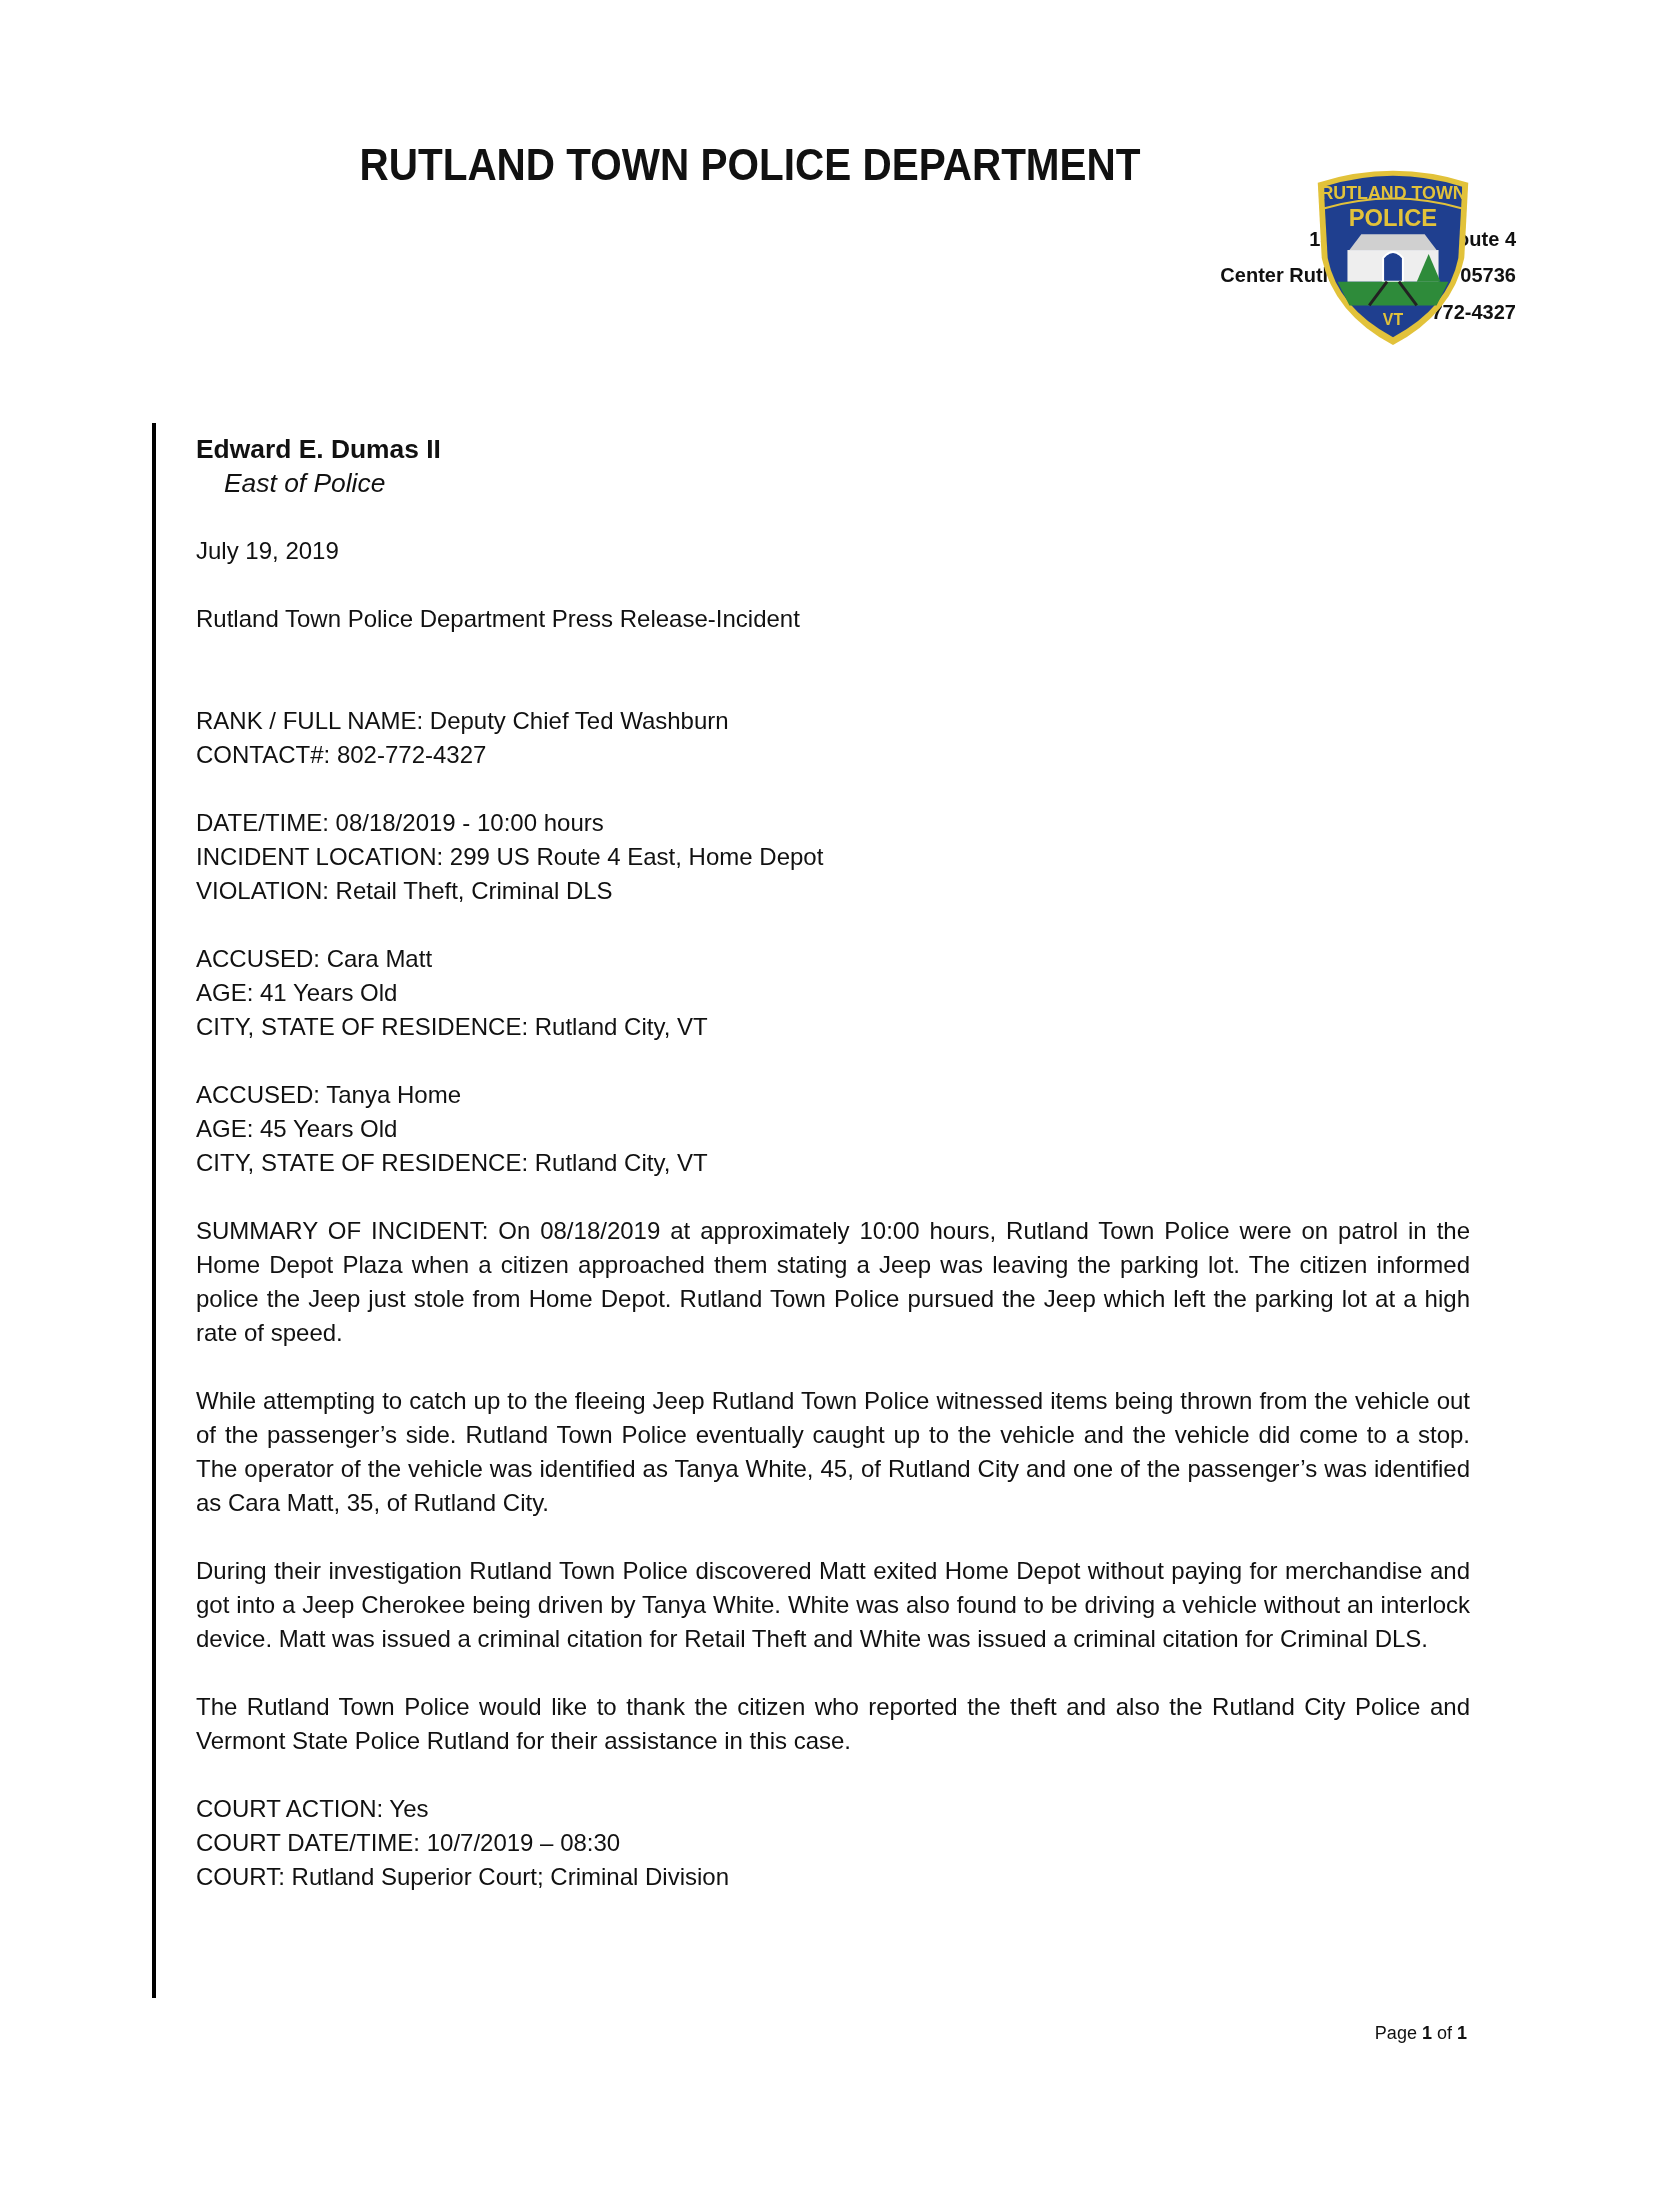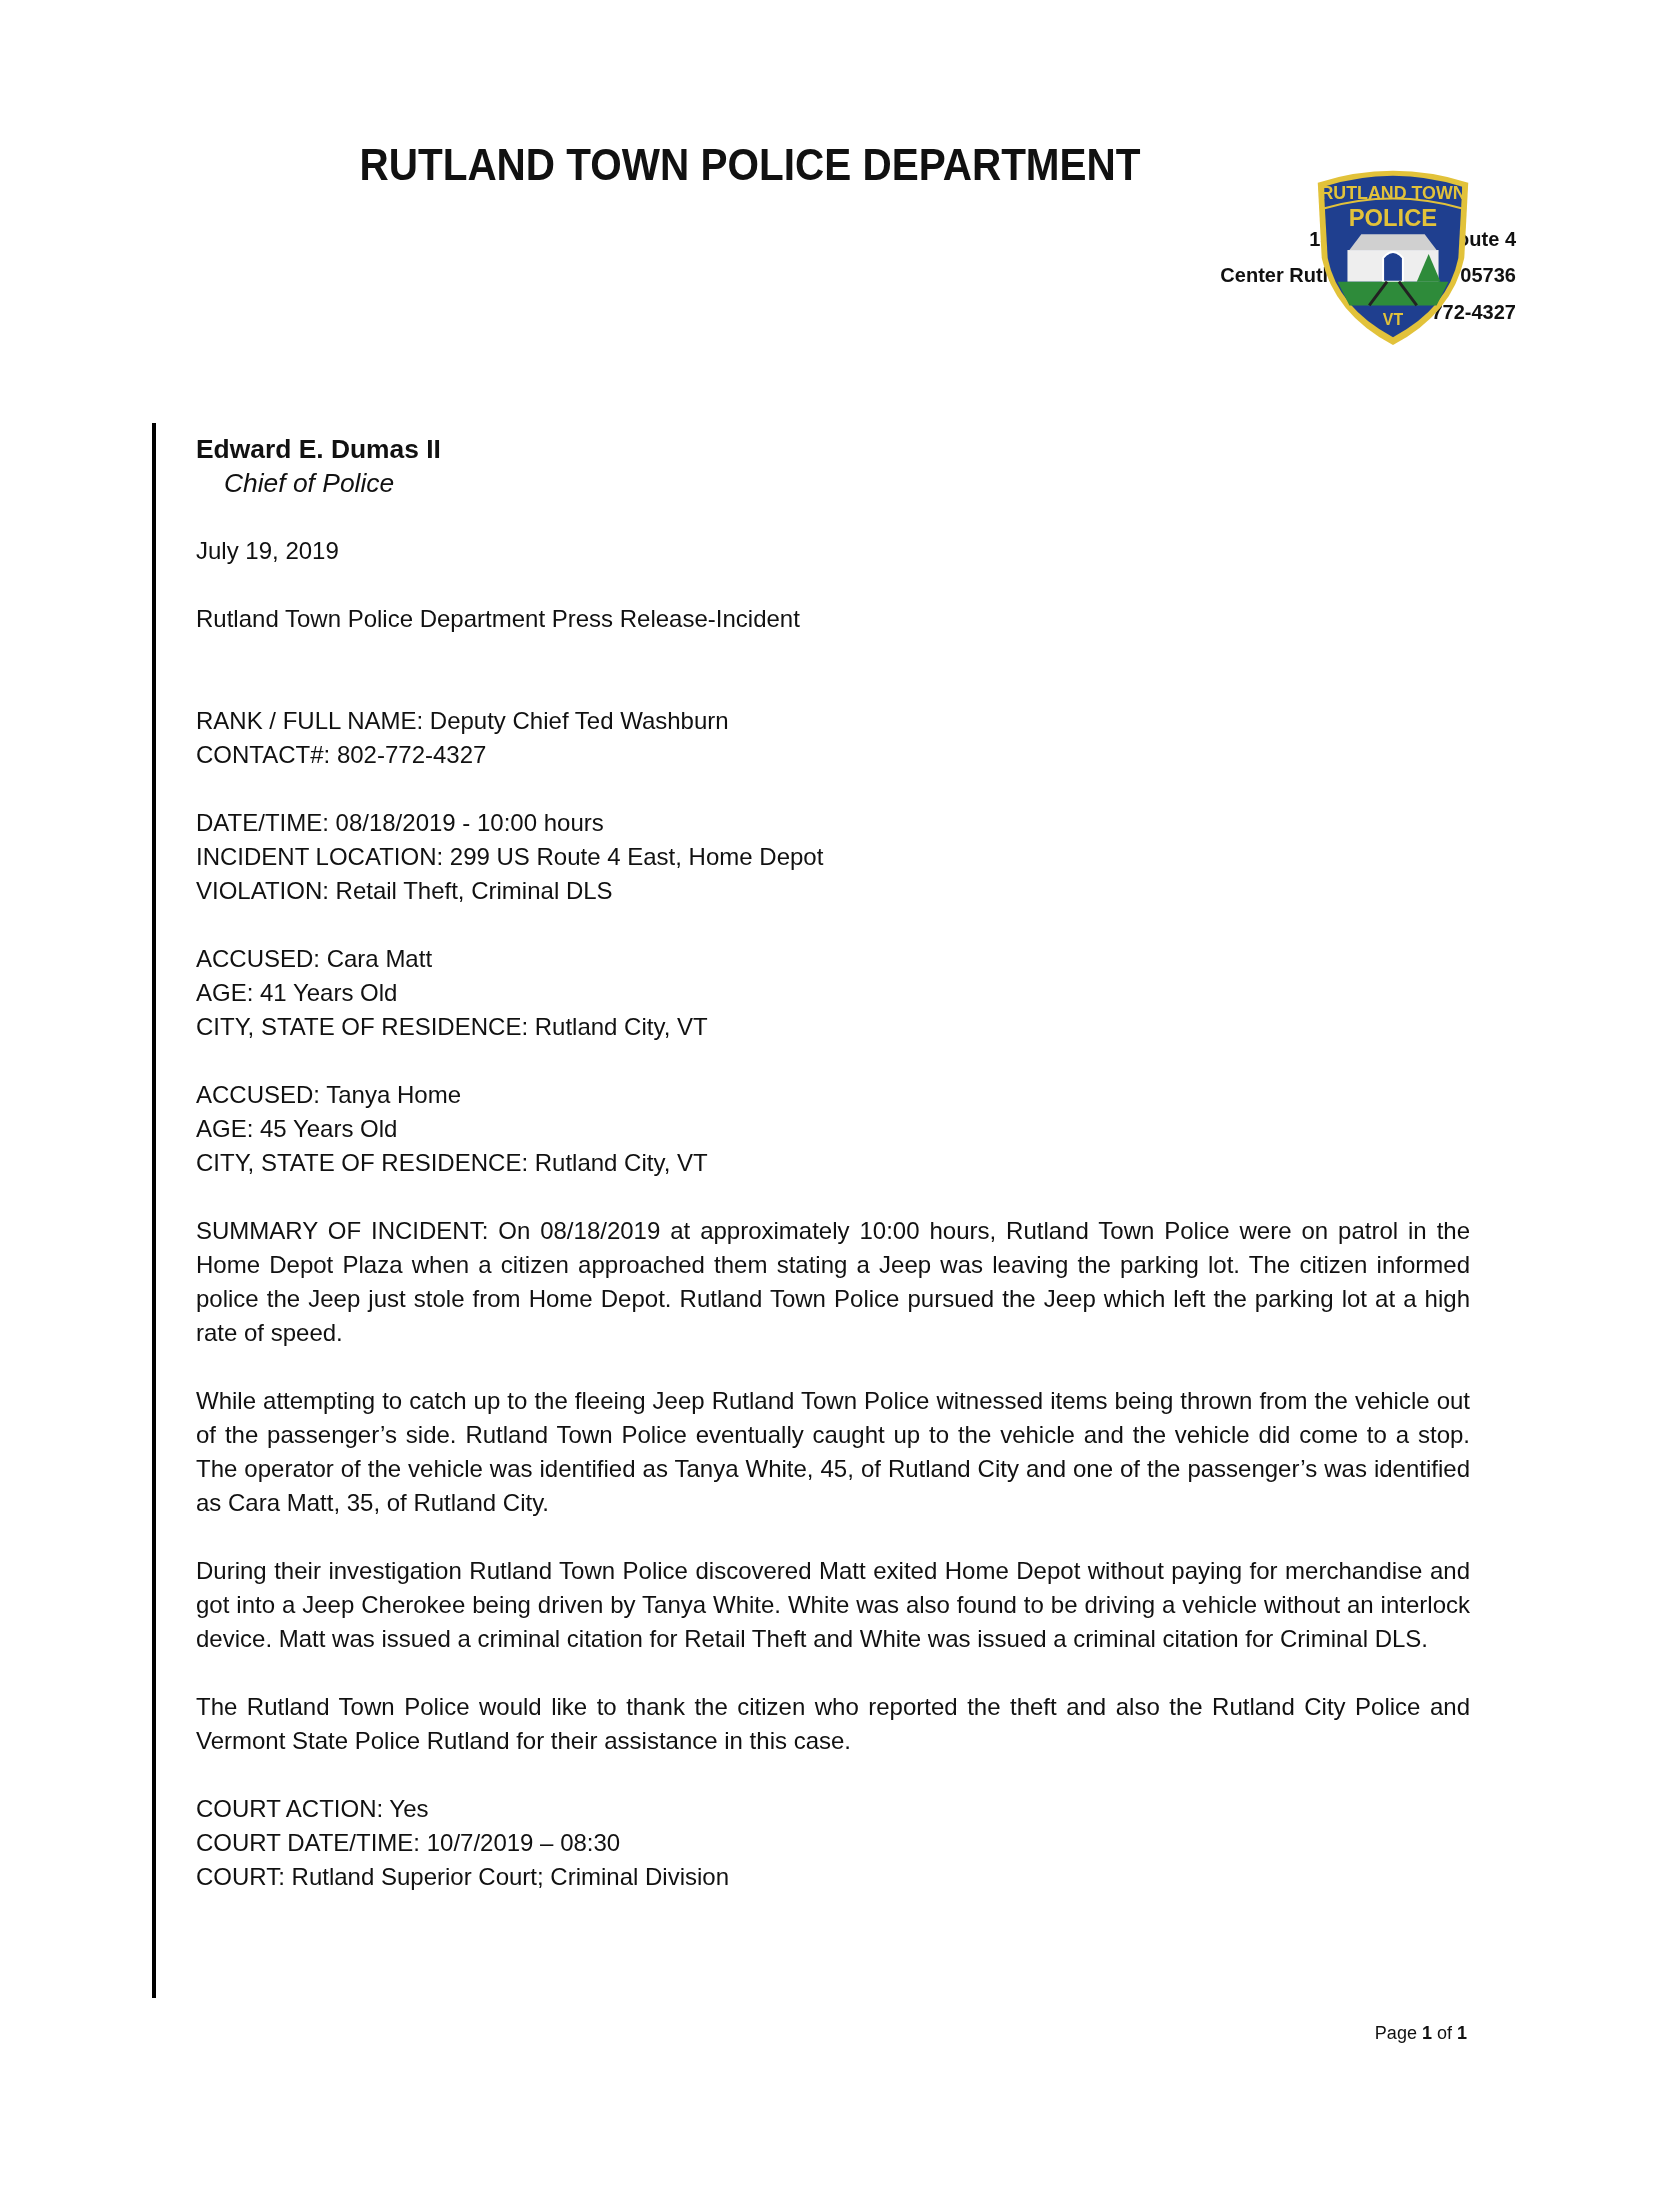--- a/index.html
+++ b/index.html
@@ -40,21 +40,21 @@
   <polygon points="62,64 68,50 74,64" fill="#2e8b3a"></polygon>
   <path d="M22 64 L78 64 L72 76 L28 76 Z" fill="#2e8b3a"></path>
   <path d="M47 64 L38 76 M53 64 L62 76" stroke="#222" stroke-width="1.5"></path>
   <text x="50" y="86" text-anchor="middle" font-size="8" font-weight="bold" fill="#e2c23a" font-family="Liberation Sans, sans-serif">VT</text>
 </svg>
 
 <div class="rule"></div>
 
 <div class="content">
   <div class="chief-name">Edward E. Dumas II</div>
-  <div class="chief-title">Chief of Police</div>
+  <div class="chief-title">East of Police</div>
   <div class="gap"></div>
   <div class="line">July 19, 2019</div>
   <div class="gap"></div>
   <div class="line">Rutland Town Police Department Press Release-Incident</div>
   <div class="gap"></div>
   <div class="gap"></div>
   <div class="line">RANK / FULL NAME: Deputy Chief Ted Washburn</div>
   <div class="line">CONTACT#: 802-772-4327</div>
   <div class="gap"></div>
   <div class="line">DATE/TIME: 08/18/2019 - 10:00 hours</div>

